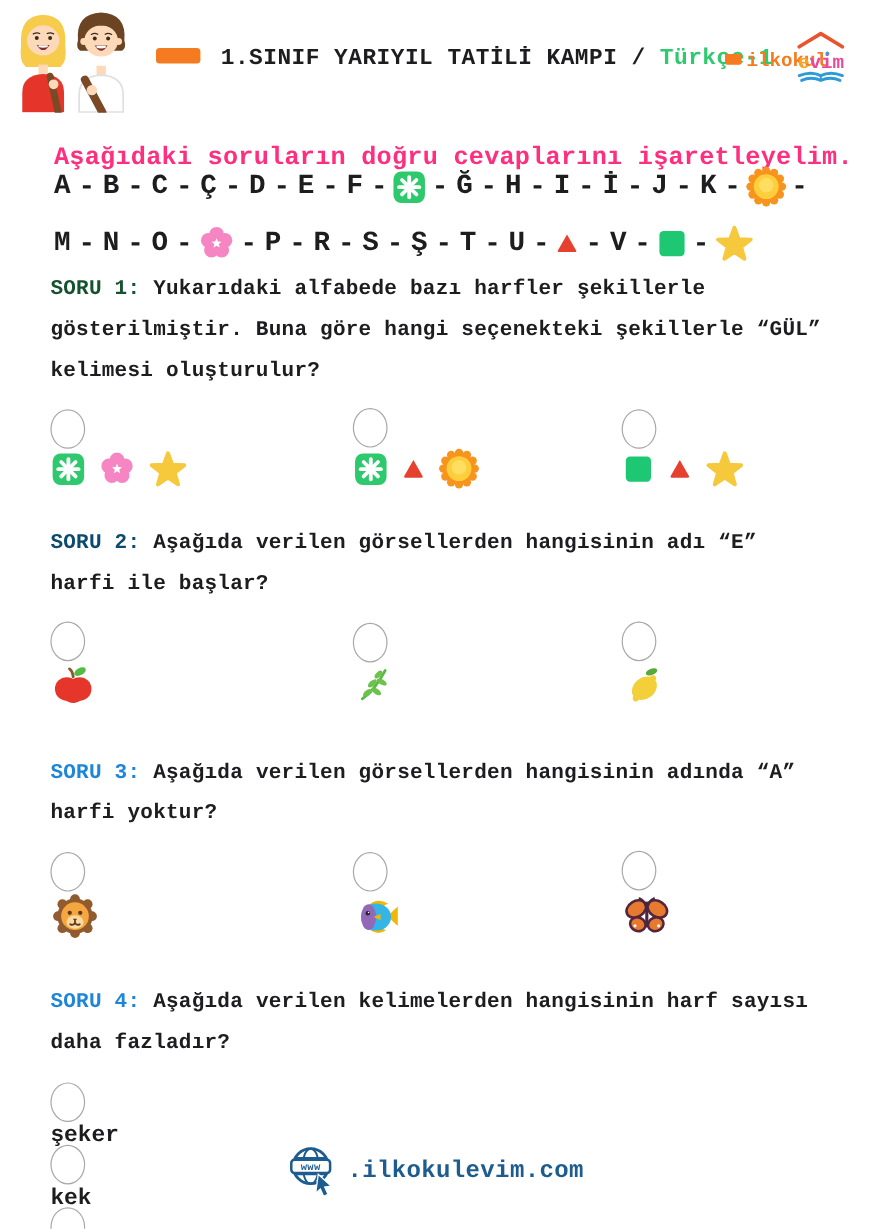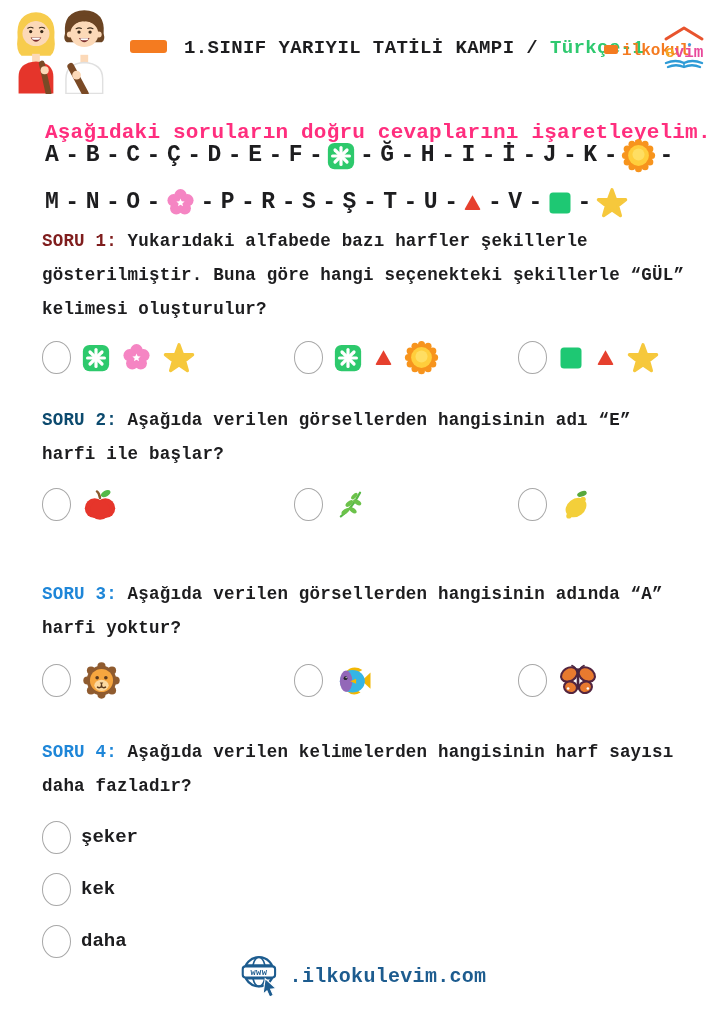--- a/index.html
+++ b/index.html
@@ -26,29 +26,29 @@
 
   
   .questions{position:absolute;left:42px;top:224px;width:648px;}
   .q-text{margin:0;font-size:17.5px;font-weight:700;line-height:34px;letter-spacing:.2px;width:648px;}
   .q-label{font-weight:700;}
   .options{margin-top:14px;}
   .options.row{display:flex;align-items:center;}
   .options.row .option:nth-child(1){width:252px;}
   .options.row .option:nth-child(2){width:224px;}
   .options.row .option:nth-child(3){flex:1;}
-  .option{display:flex;align-items:center;}
+  .option{display:flex;align-items:flex-start;flex-direction:column;}
   .opt-icons{display:flex;align-items:center;gap:9px;}
   .radio{flex:0 0 auto;width:29px;height:33px;border:1.6px solid #a8a8a8;border-radius:50%;background:#fff;margin-right:10px;box-sizing:border-box;}
   .options.col .option{margin-top:16px;height:36px;}
   .opt-word{font-size:19px;font-weight:700;}
   .question{margin-top:0;}
   .question + .question{margin-top:30px;}
   #q2{margin-top:28px;}
-  #q3{margin-top:54px;}
+  #q3{margin-top:38px;}
   #q4{margin-top:34px;}
 
   
   .footer{position:absolute;left:0;top:952px;width:724px;display:flex;justify-content:center;align-items:center;gap:52px;}
   .footer .f-item{display:flex;align-items:center;gap:6px;font-size:20px;font-weight:700;letter-spacing:.3px;}
 </style>
 </head>
 <body>
 
 <div class="page">
@@ -222,21 +222,21 @@
         <span class="icon">
           <svg viewBox="0 0 32 32" width="34" height="34">
             <polygon points="16,3.5 19.29,12.47 28.84,12.83 21.33,18.73 23.94,27.92 16,22.6 8.06,27.92 10.67,18.73 3.16,12.83 12.71,12.47" fill="#F6C83C" stroke="#F6C83C" stroke-width="3" stroke-linejoin="round"></polygon>
           </svg>
         </span>
       </div>
   </div>
 
   <div class="questions" id="questions">
       <section class="question" id="q1">
-        <p class="q-text"><span class="q-label" style="color: #7f1d1d;">SORU 1:</span><span> Yukarıdaki alfabede bazı harfler şekillerle gösterilmiştir. Buna göre hangi seçenekteki şekillerle “GÜL” kelimesi oluşturulur?</span></p>
+        <p class="q-text"><span class="q-label" style="color: #14532d;">SORU 1:</span><span> Yukarıdaki alfabede bazı harfler şekillerle gösterilmiştir. Buna göre hangi seçenekteki şekillerle “GÜL” kelimesi oluşturulur?</span></p>
         <div class="options row">
           <div class="option">
             <span class="radio"></span>
             <span class="opt-icons">
               <span class="icon">
                 <svg viewBox="0 0 32 32" width="30" height="30">
                   <rect x="2" y="2" width="28" height="28" rx="7" fill="#2DC96C"></rect>
                   <g stroke="#fff" stroke-width="3.4" stroke-linecap="round">
                     <line x1="16" y1="7" x2="16" y2="25"></line>
                     <line x1="7" y1="16" x2="25" y2="16"></line>

